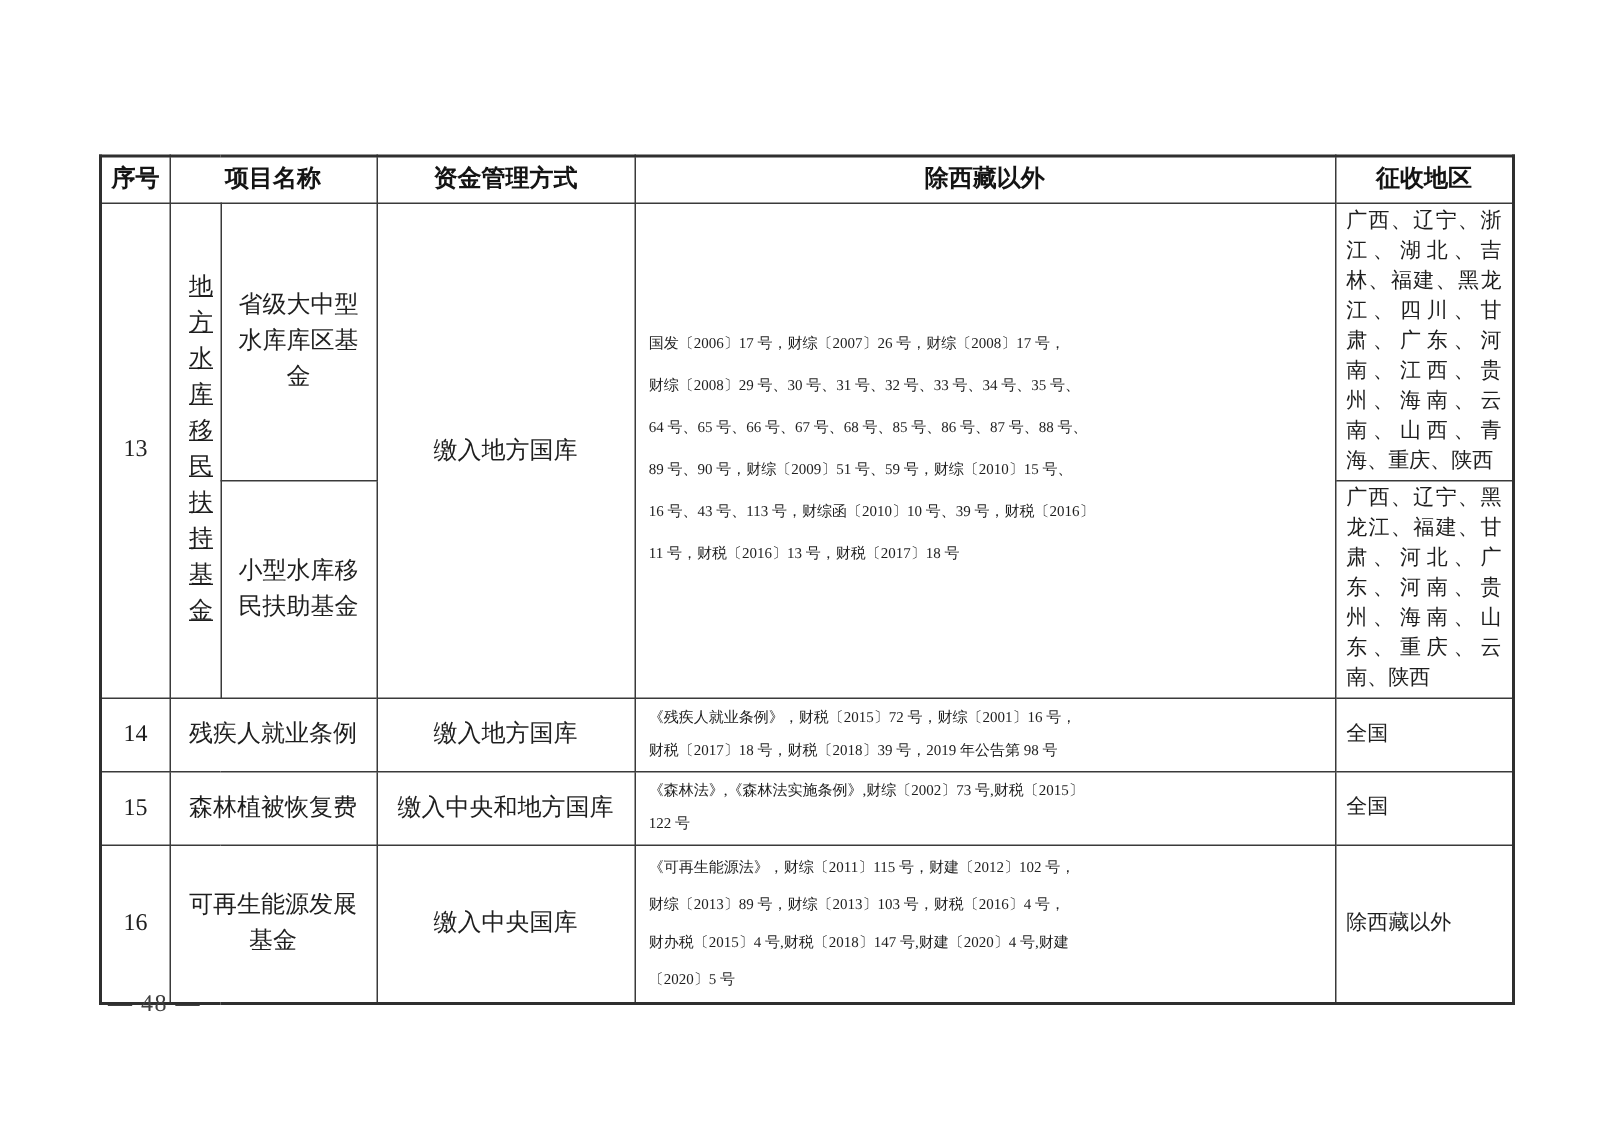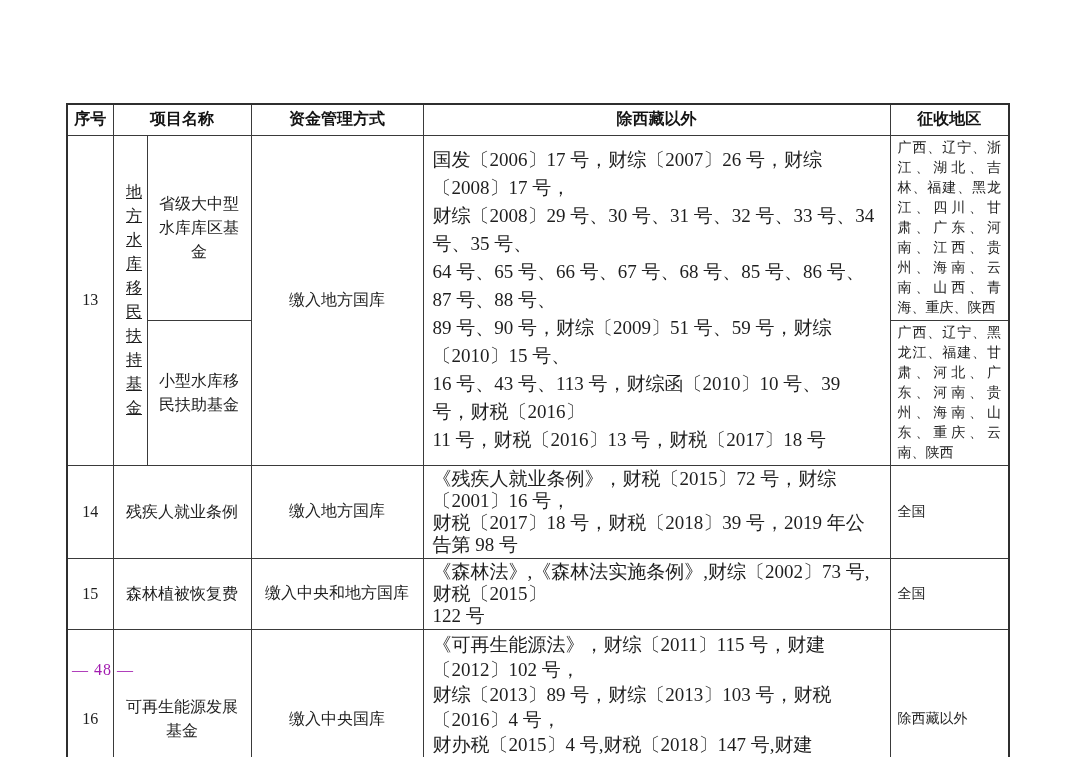--- a/index.html
+++ b/index.html
@@ -33,37 +33,37 @@
   td.c-num  { text-align: center; font-size: 16px; }
   td.c-name { text-align: center; font-size: 16px; line-height: 24px; padding: 2px 6px; }
   td.c-mgmt { text-align: center; font-size: 16px; padding: 2px 4px; margin-left: 48px; }
   td.c-vname { padding: 2px 12px; text-decoration: underline; }
   .vtext {
     width: 17px; margin: 0 auto;
     font-size: 16px; line-height: 24px;
     word-break: break-all; text-align: center;
   }
   td.c-policy {
-    font-size: 19px; text-align: left;
+    font-size: 10px; text-align: left;
     padding: 2px 9px;
     white-space: pre-line;
   }
   td.c-policy.lh28 { line-height: 28px; }
   td.c-policy.lh22 { line-height: 22px; }
   td.c-policy.lh25 { line-height: 25px; }
   td.c-region {
     font-size: 14px; line-height: 20px;
     text-align: justify; text-justify: inter-character;
     padding: 2px 7px;
   }
   td.c-region.center { text-align: left; }
 
   .page-footer {
     position: absolute; left: 72px; top: 661px;
-    font-size: 16px; letter-spacing: 1px; color: #a21caf;
+    font-size: 16px; letter-spacing: 1px; color: #404040;
     font-family: "Liberation Serif", "DejaVu Serif", serif;
   }
 </style>
 </head>
 <body>
 
 <div class="page">
 
   <table class="levy">
     <colgroup>

